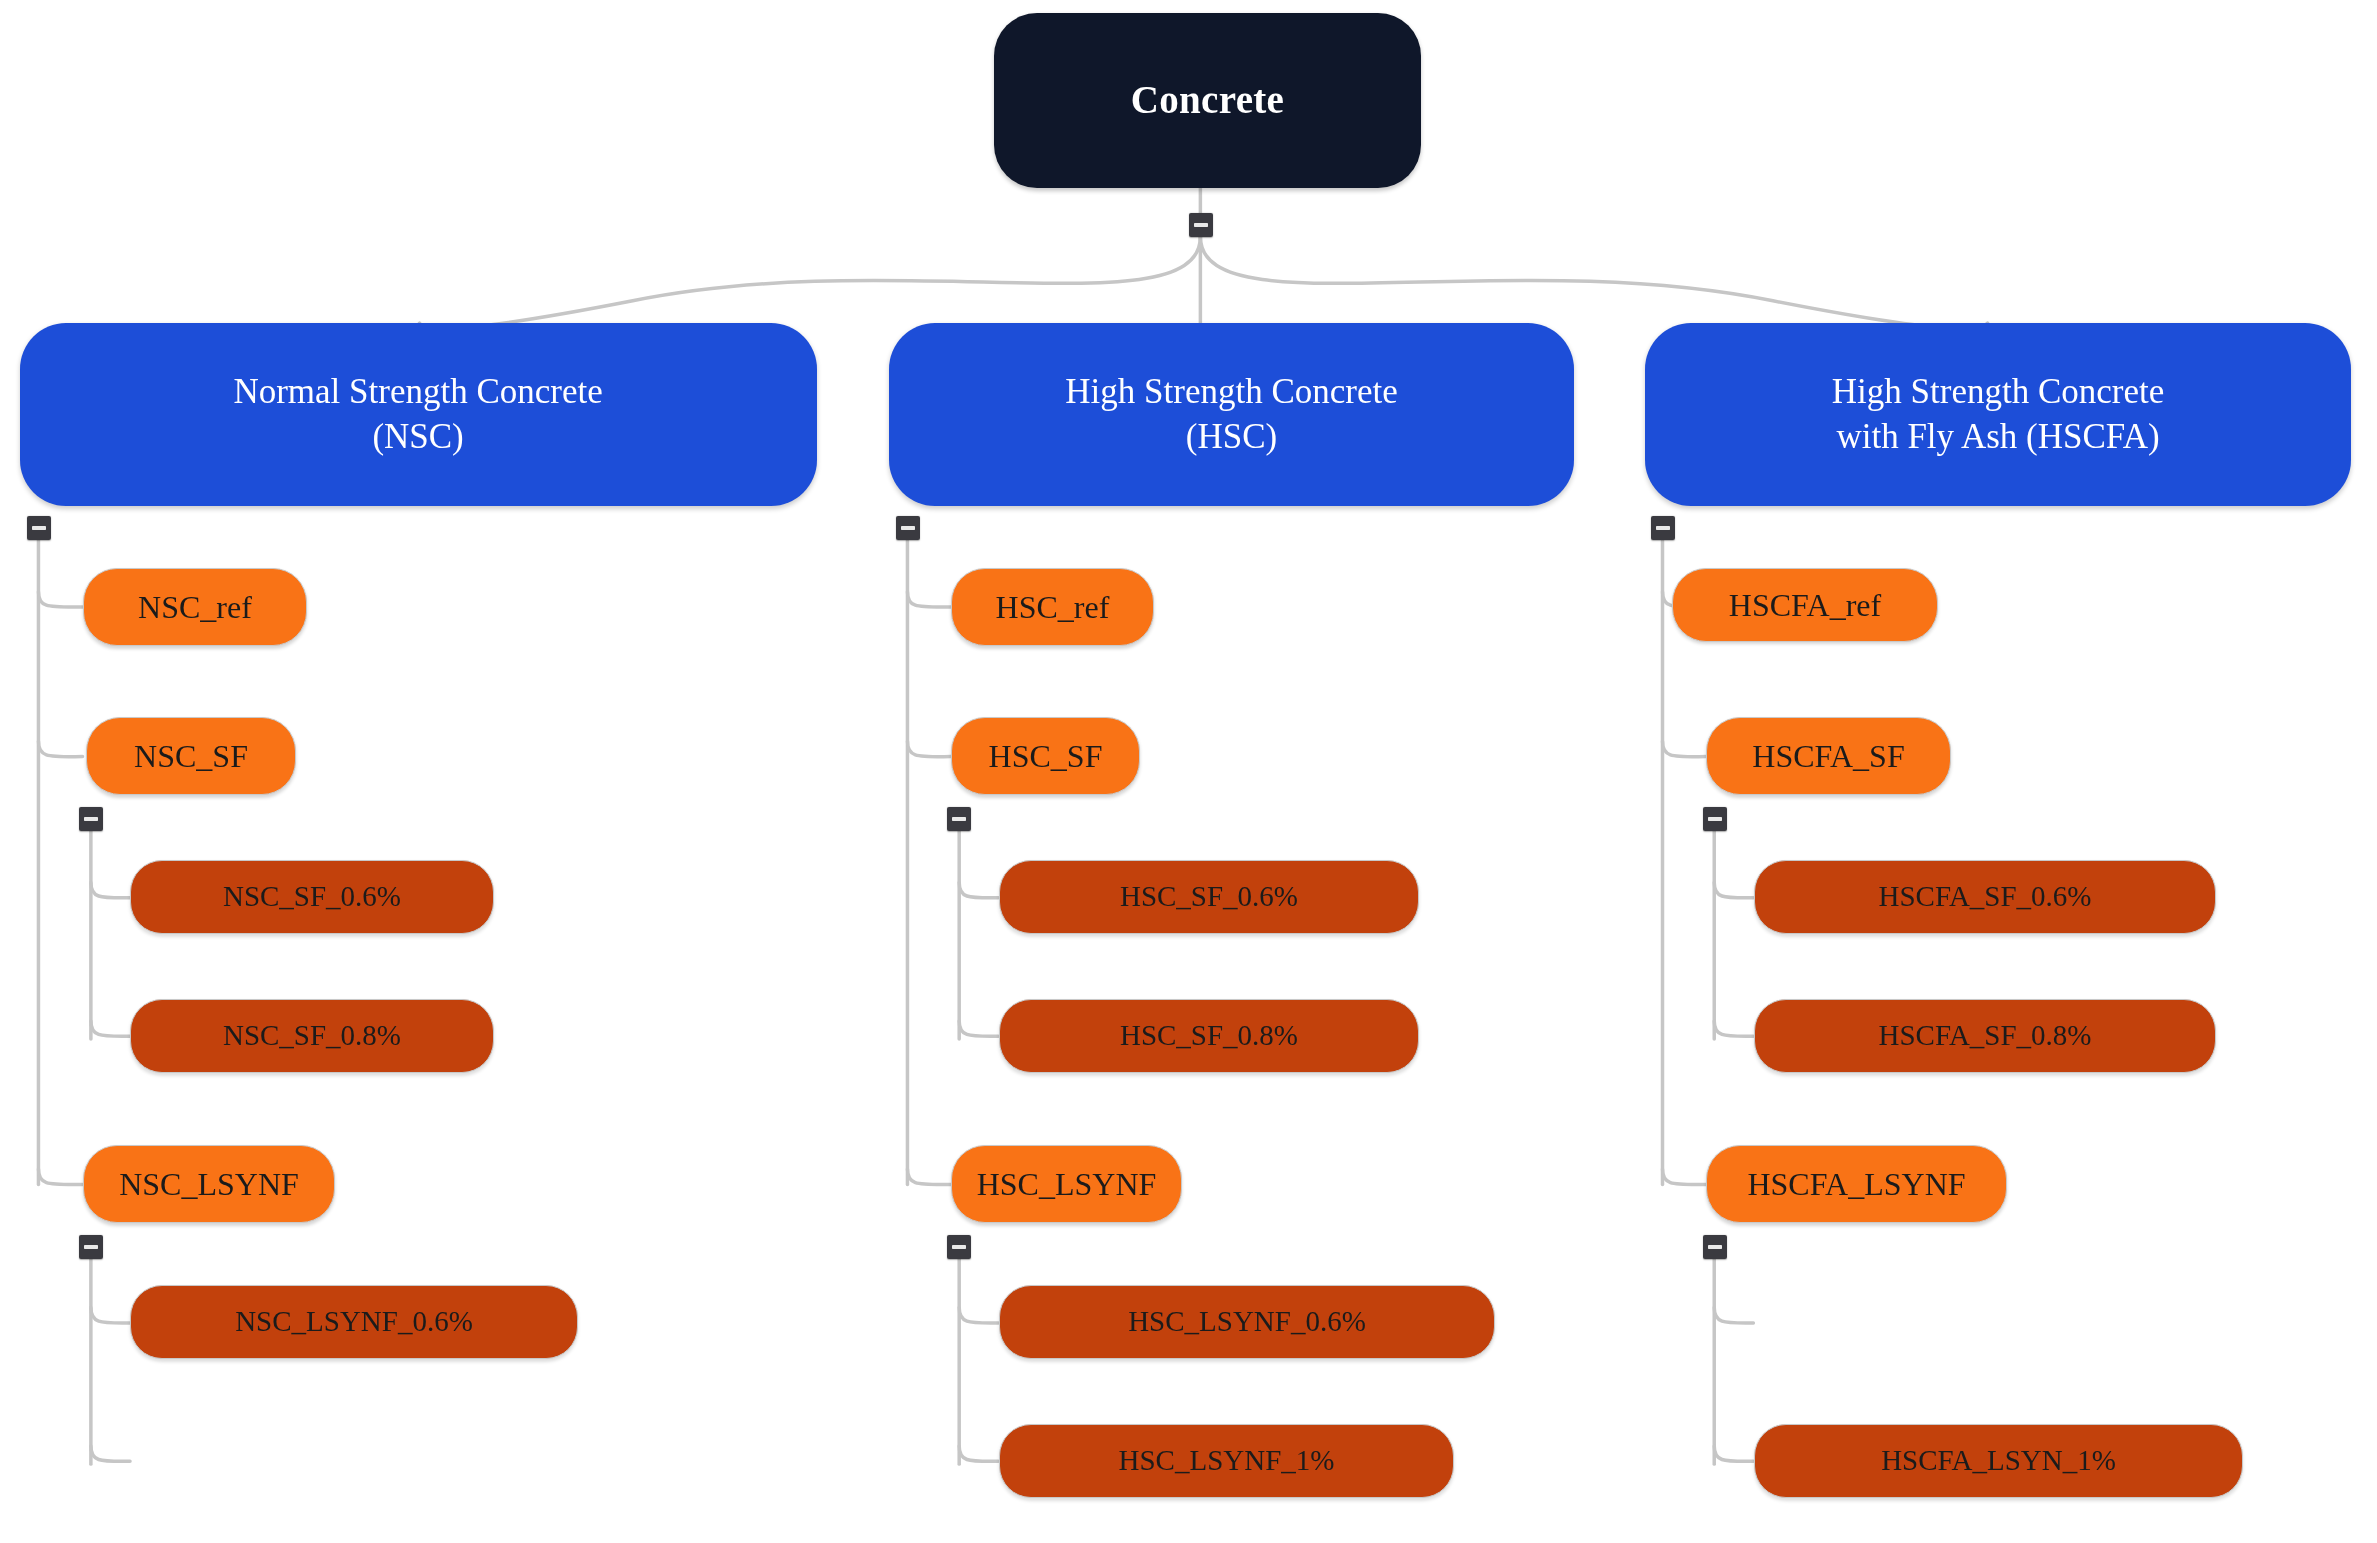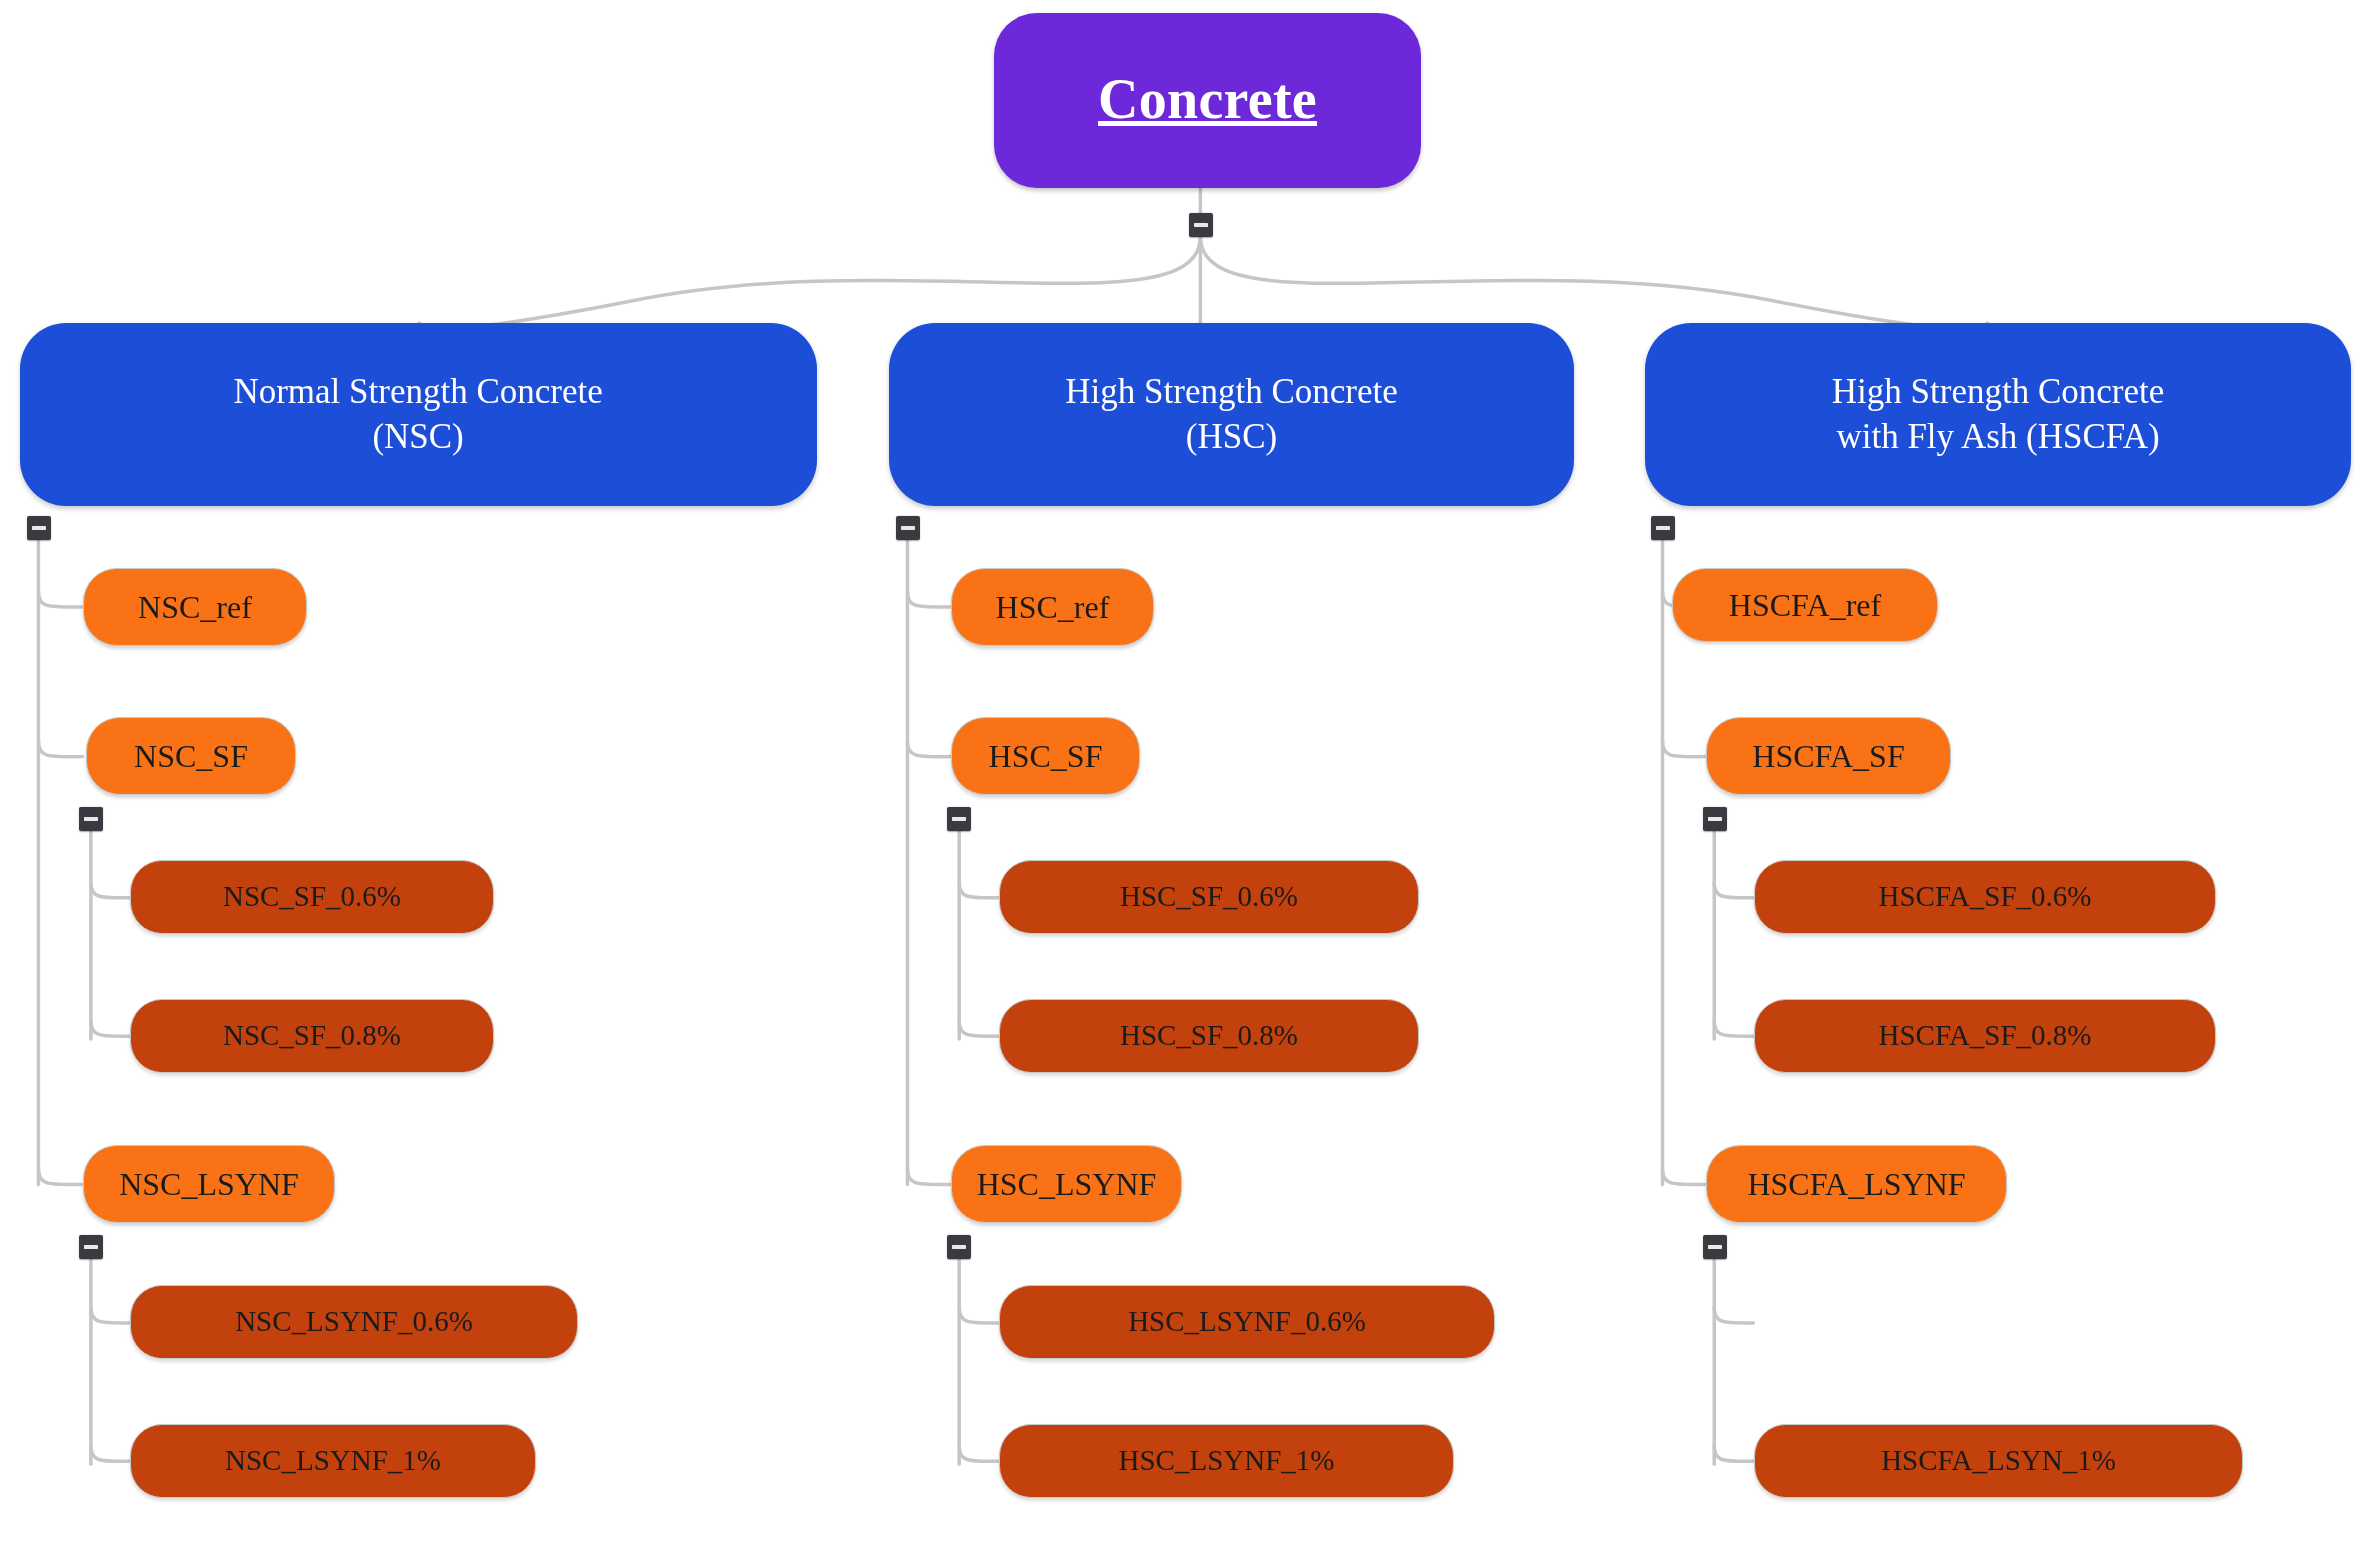--- a/index.html
+++ b/index.html
@@ -20,28 +20,27 @@
     display:flex;
     align-items:center;
     justify-content:center;
     text-align:center;
     line-height:1.28;
     white-space:pre-line;
   }
 
   
   .node.root{
-    background:#6d28d9;
+    background:#0f172a;
     color:#ffffff;
     font-weight:bold;
     border-radius:43px;
-    font-size:56px;
+    font-size:39px;
     letter-spacing:0.3px;
     box-shadow:0 2.1px 4.2px rgba(0,0,0,.22);
-    text-decoration:underline;
   }
 
   
   .node.cat{
     background:#1d4ed8;
     color:#ffffff;
     border-radius:46px;
     font-size:35px;
     padding:0 18px;
     box-shadow:0 2.1px 4.9px rgba(0,0,0,.20);
@@ -177,21 +176,20 @@
   <div class="node leaf" style="left:130px;top:999px;width:364px;height:74px;">NSC_SF_0.8%</div>
 
   <div class="node grp" style="left:83px;top:1145px;width:252px;height:78px;">NSC_LSYNF</div>
 
   <div class="toggle" style="left:79px;top:1235px;">
     <i></i>
   </div>
 
   <div class="node leaf" style="left:130px;top:1285px;width:448px;height:74px;">NSC_LSYNF_0.6%</div>
 
-  <div class="node leaf" style="left:130px;top:1424px;width:406px;height:74px;">NSC_LSYNF_1%</div>
 
   <div class="toggle" style="left:896px;top:516px;">
     <i></i>
   </div>
 
   <div class="node grp" style="left:951px;top:568px;width:203px;height:78px;">HSC_ref</div>
 
   <div class="node grp" style="left:951px;top:717px;width:189px;height:78px;">HSC_SF</div>
 
   <div class="toggle" style="left:947px;top:807px;">

